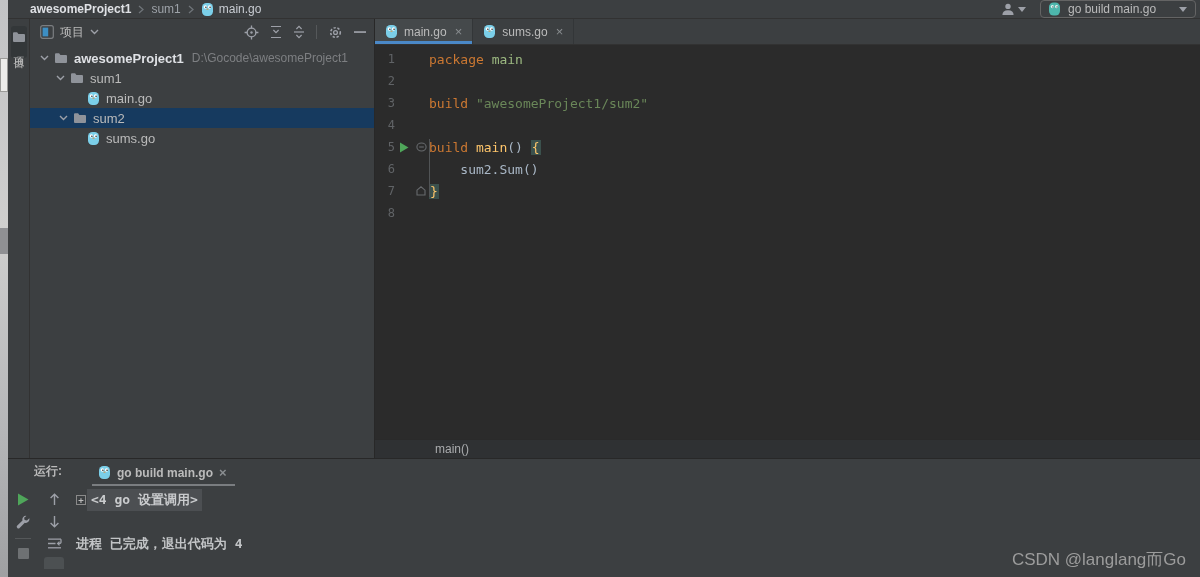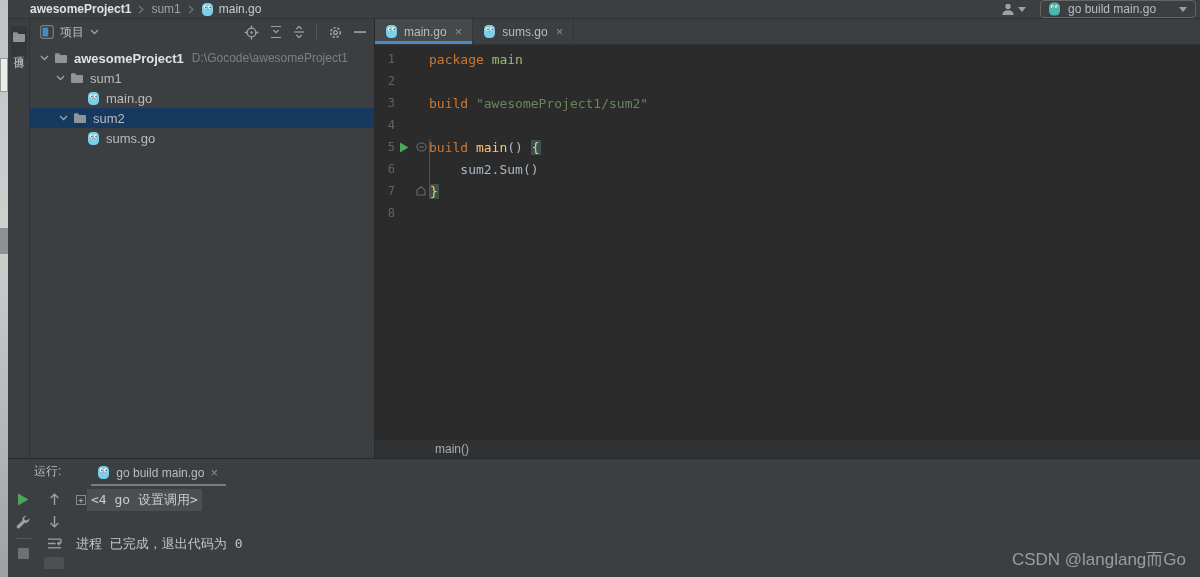--- a/index.html
+++ b/index.html
@@ -84,21 +84,21 @@
   .tk-string { color:#6a8759; }
   .tk-function { color:#ffc66b; }
   .tk-plain { color:#a9b7c6; }
   .tk-brace-highlight { color:#ffc66b; background:#3b514d; padding:0 1px; }
 
   .editor-crumb { height:19px; display:flex; align-items:center; padding-left:60px;
     font-size:12px; color:#a9abad; background:#2f3133; border-top:1px solid #2a2a2a; }
 
   
   .bottom { height:119px; background:#3c3f41; border-top:1px solid #282828;
-    display:flex; flex-direction:column; flex-shrink:0; }
+    display:flex; flex-direction:column; flex-shrink:0;font-weight:bold; }
   .run-header { height:27px; display:flex; align-items:flex-end; padding-left:26px; }
   .run-label { font-size:12px; color:#bbbbbb; padding-bottom:6px; }
   .run-tab { margin-left:30px; display:flex; align-items:center; gap:6px;
     padding:4px 8px 4px 6px; font-size:12px; color:#bbbbbb; border-bottom:2px solid #7a7d80; }
   .run-tab .close { color:#8a8e91; font-size:13px; line-height:1; }
   .run-body { flex:1; display:flex; min-height:0; }
   .rtb { display:flex; flex-direction:column; align-items:center; padding-top:7px; gap:9px; flex-shrink:0; }
   .rtb1 { width:30px; }
   .rtb2 { width:32px; }
   .tdiv { width:16px; height:1px; background:#55585a; }
@@ -475,19 +475,19 @@
               <path d="M1 10.8 h13" stroke="#9da0a8" stroke-width="1.3"></path>
             </svg>
           </span>
         <div class="partial-btn"></div>
       </div>
       <div class="console">
         <div class="cline">
           <span class="plusbox">+</span><span class="fold-chip">&lt;4 go 设置调用&gt;</span>
         </div>
         <div class="cline"></div>
-        <div class="cline">进程 已完成，退出代码为 0</div>
+        <div class="cline">进程 已完成，退出代码为 4</div>
       </div>
     </div>
   </div>
 </div>
 
 <div class="watermark">CSDN @langlang而Go</div>
 
 </body></html>

